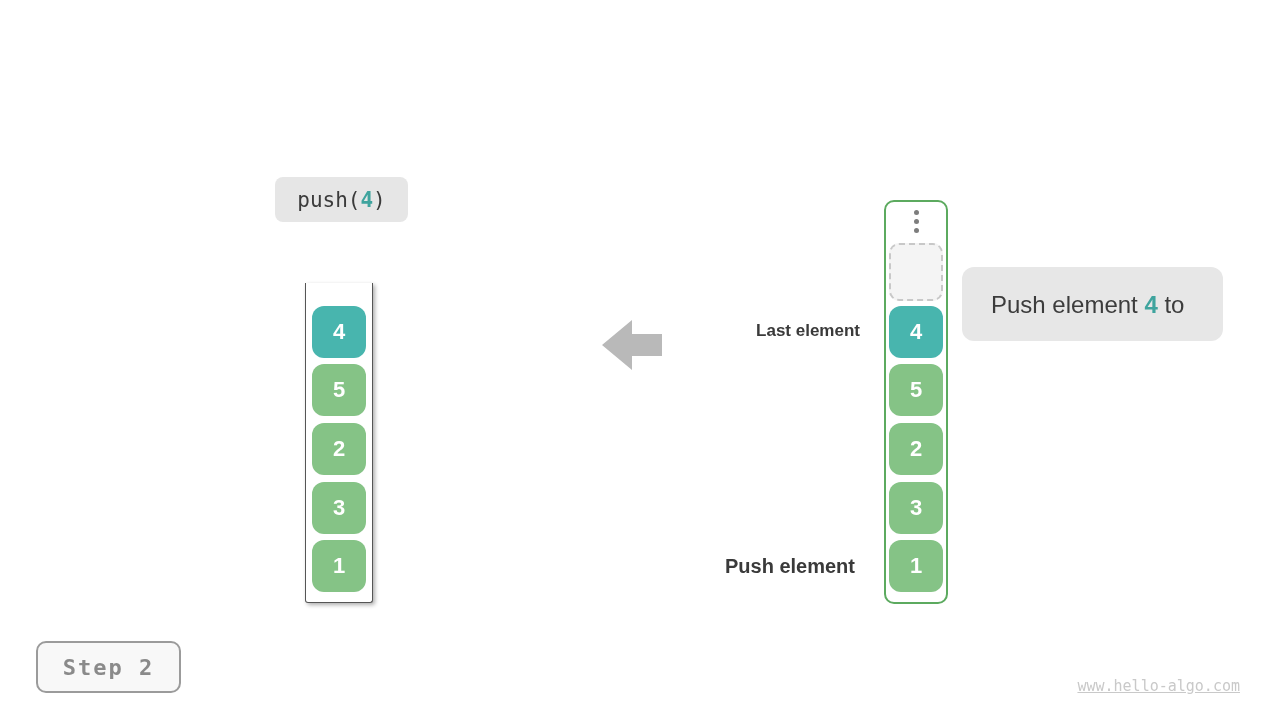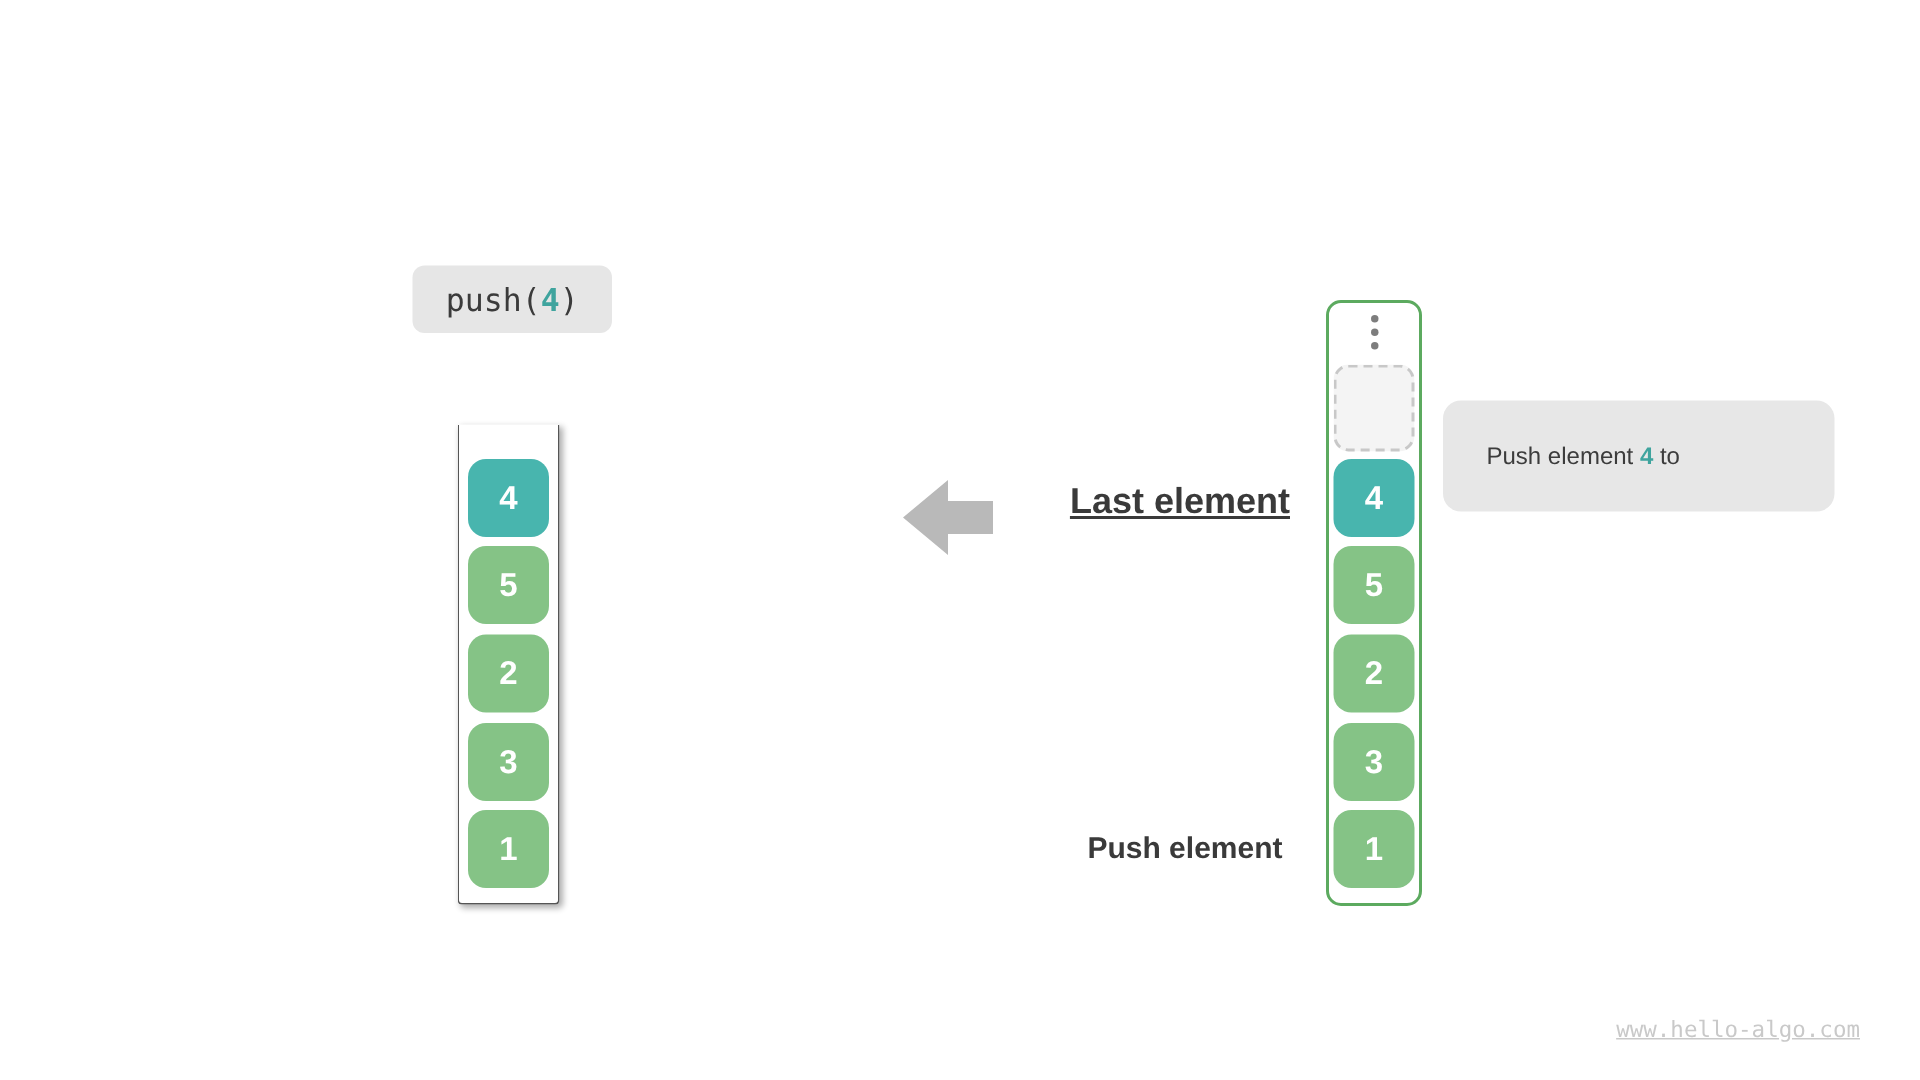--- a/index.html
+++ b/index.html
@@ -31,21 +31,21 @@
   }
   .cell.highlight { background: #48b5ae; }
   .stack-left .c0 { top: 23px; }  .stack-left .c1 { top: 81px; }
   .stack-left .c2 { top: 140px; } .stack-left .c3 { top: 199px; }
   .stack-left .c4 { top: 257px; }
 
   
   .arrow { position: absolute; left: 602px; top: 318px; width: 60px; height: 54px; }
 
   
-  .label-last  { position: absolute; right: 420px; top: 321px; font-size: 24px; font-weight: bold; color: #3a3a3a; white-space: nowrap; text-decoration: underline; }
+  .label-last  { position: absolute; right: 420px; top: 321px; font-size: 17px; font-weight: bold; color: #3a3a3a; white-space: nowrap; }
   .label-first { position: absolute; right: 425px; top: 555px; font-size: 20px; font-weight: bold; color: #3a3a3a; white-space: nowrap; }
   .caption { position: absolute; left: 440px; top: 426px; width: 400px; text-align: center; font-size: 21px; color: #8d8d8d; white-space: nowrap; }
 
   
   .stack-right {
     position: absolute; left: 884px; top: 200px; width: 64px; height: 404px;
     background: #fff; border: 2px solid #5caa5f; border-radius: 10px;
   }
   .dots { position: absolute; left: 0; right: 0; top: 8px; display: flex; flex-direction: column; align-items: center; gap: 4px; }
   .dots span { width: 5px; height: 5px; border-radius: 50%; background: #7d7d7d; }
@@ -56,21 +56,21 @@
   .stack-right .cell { left: 3px; }
   .stack-right .c0 { top: 104px; } .stack-right .c1 { top: 162px; }
   .stack-right .c2 { top: 221px; } .stack-right .c3 { top: 280px; }
   .stack-right .c4 { top: 338px; }
 
   
   .callout {
     position: absolute; left: 962px; top: 267px; width: 261px; height: 74px;
     background: #e7e7e7; border-radius: 12px;
     display: flex; flex-direction: column; justify-content: center;
-    padding-left: 29px; font-size: 16px; line-height: 29px; color: #3c3c3c;
+    padding-left: 29px; font-size: 24px; line-height: 29px; color: #3c3c3c;
   }
   .callout .num { color: #3fa49e; font-weight: bold; }
 
   
   .step-badge {
     position: absolute; left: 36px; top: 641px; width: 145px; height: 52px;
     background: #f8f8f8; border: 2px solid #9b9b9b; border-radius: 10px;
     display: flex; align-items: center; justify-content: center;
     font-family: "DejaVu Sans Mono", monospace; font-weight: bold;
     font-size: 22px; letter-spacing: 2px; color: #8a8a8a;
@@ -119,16 +119,17 @@
     <div class="cell c1">5</div>
     <div class="cell c2">2</div>
     <div class="cell c3">3</div>
     <div class="cell c4">1</div>
   </div>
 
   <div class="callout">
     <div><span>Push element </span><span class="num">4</span><span> to</span></div>
   </div>
 
+  <div class="step-badge">Step 2</div>
 
   <div class="watermark">www.hello-algo.com</div>
 
 </div>
 
 </body></html>

